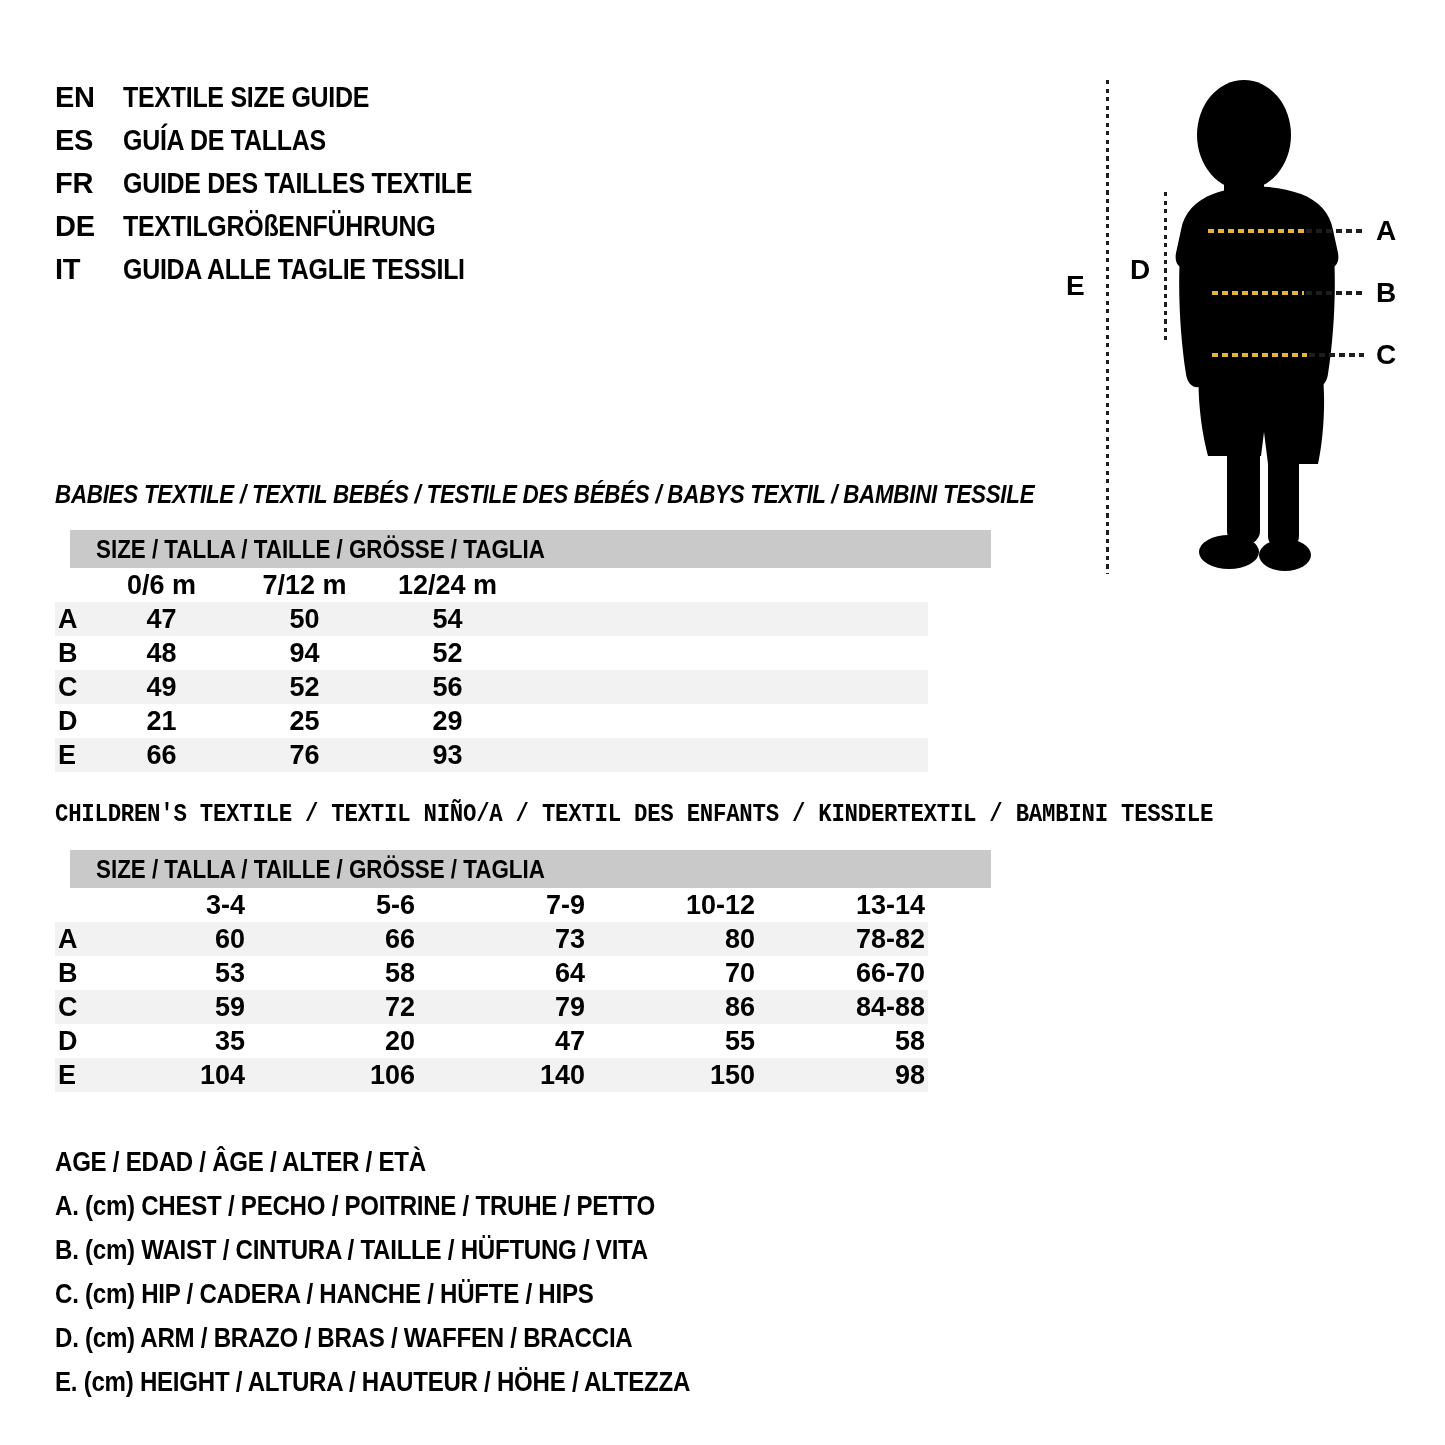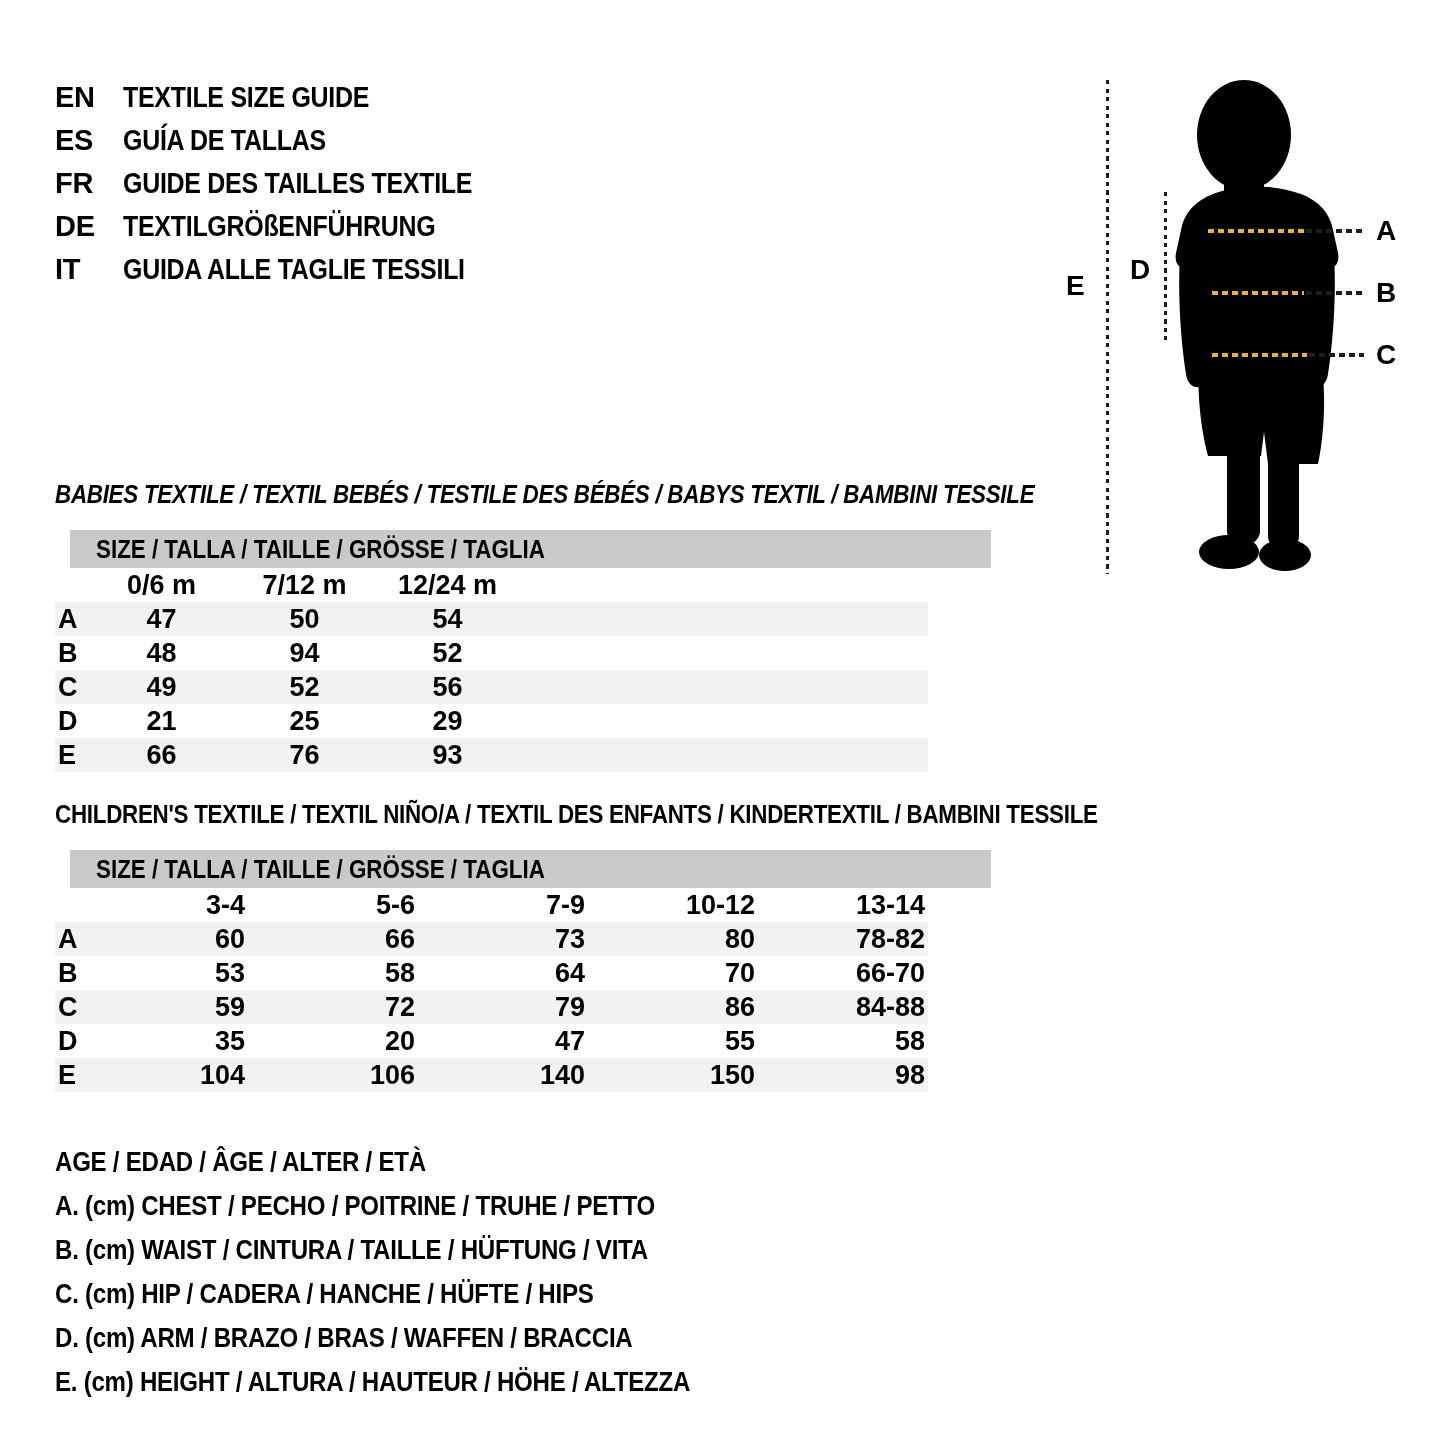--- a/index.html
+++ b/index.html
@@ -32,21 +32,21 @@
   .measure-label { position:absolute; font-size:28px; font-weight:bold; }
   .ml-a { left:1376px; top:215px; }
   .ml-b { left:1376px; top:277px; }
   .ml-c { left:1376px; top:339px; }
   .ml-d { left:1130px; top:254px; }
   .ml-e { left:1066px; top:270px; }
 
   
   .section-title { position:absolute; left:55px; font-size:26px; font-weight:bold; letter-spacing:-0.3px; }
   .title-babies { top:479px;font-style:italic; }
-  .title-children { top:799px; }
+  .title-children { top:799px;font-family:Liberation Mono, monospace; }
   .size-bar { position:absolute; left:55px; width:921px; height:38px; background:#c9c9c9;
     display:flex; align-items:center; padding-left:26px; box-sizing:border-box;
     font-size:26px; font-weight:bold;margin-left:15px; }
   .bar-babies { top:530px; }
   .bar-children { top:850px; }
   .tbl { position:absolute; left:55px; width:873px; }
   .tbl-babies { top:568px; }
   .tbl-children { top:888px; }
   .tbl-row { position:relative; height:34px; display:flex; align-items:center; }
   .tbl-row.stripe { background:#f2f2f2; }

